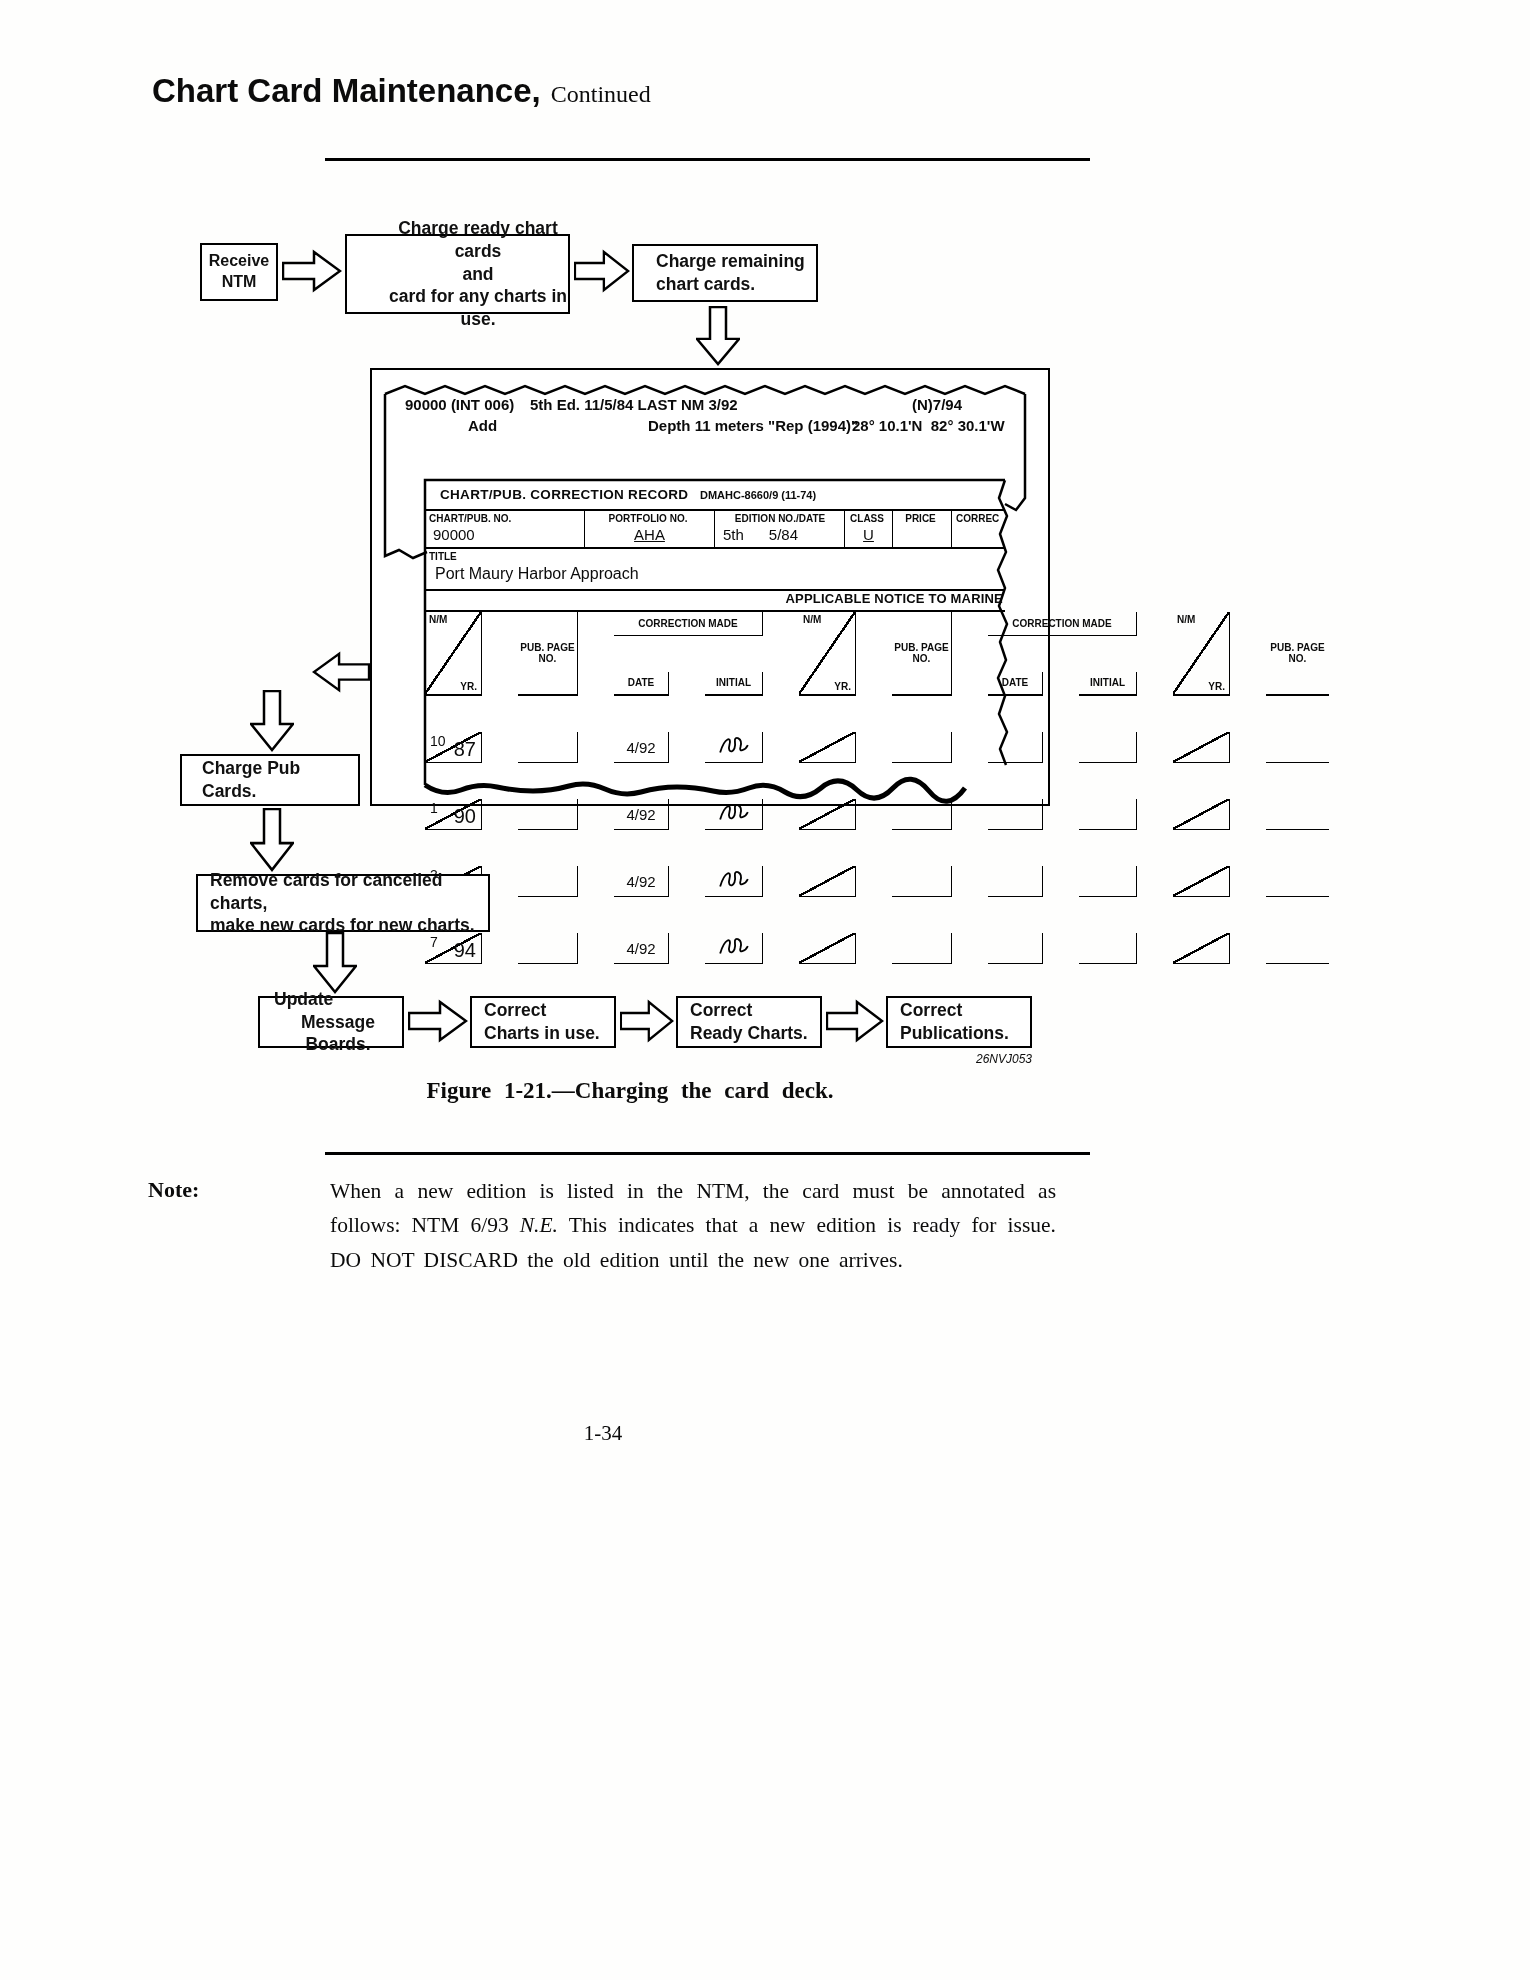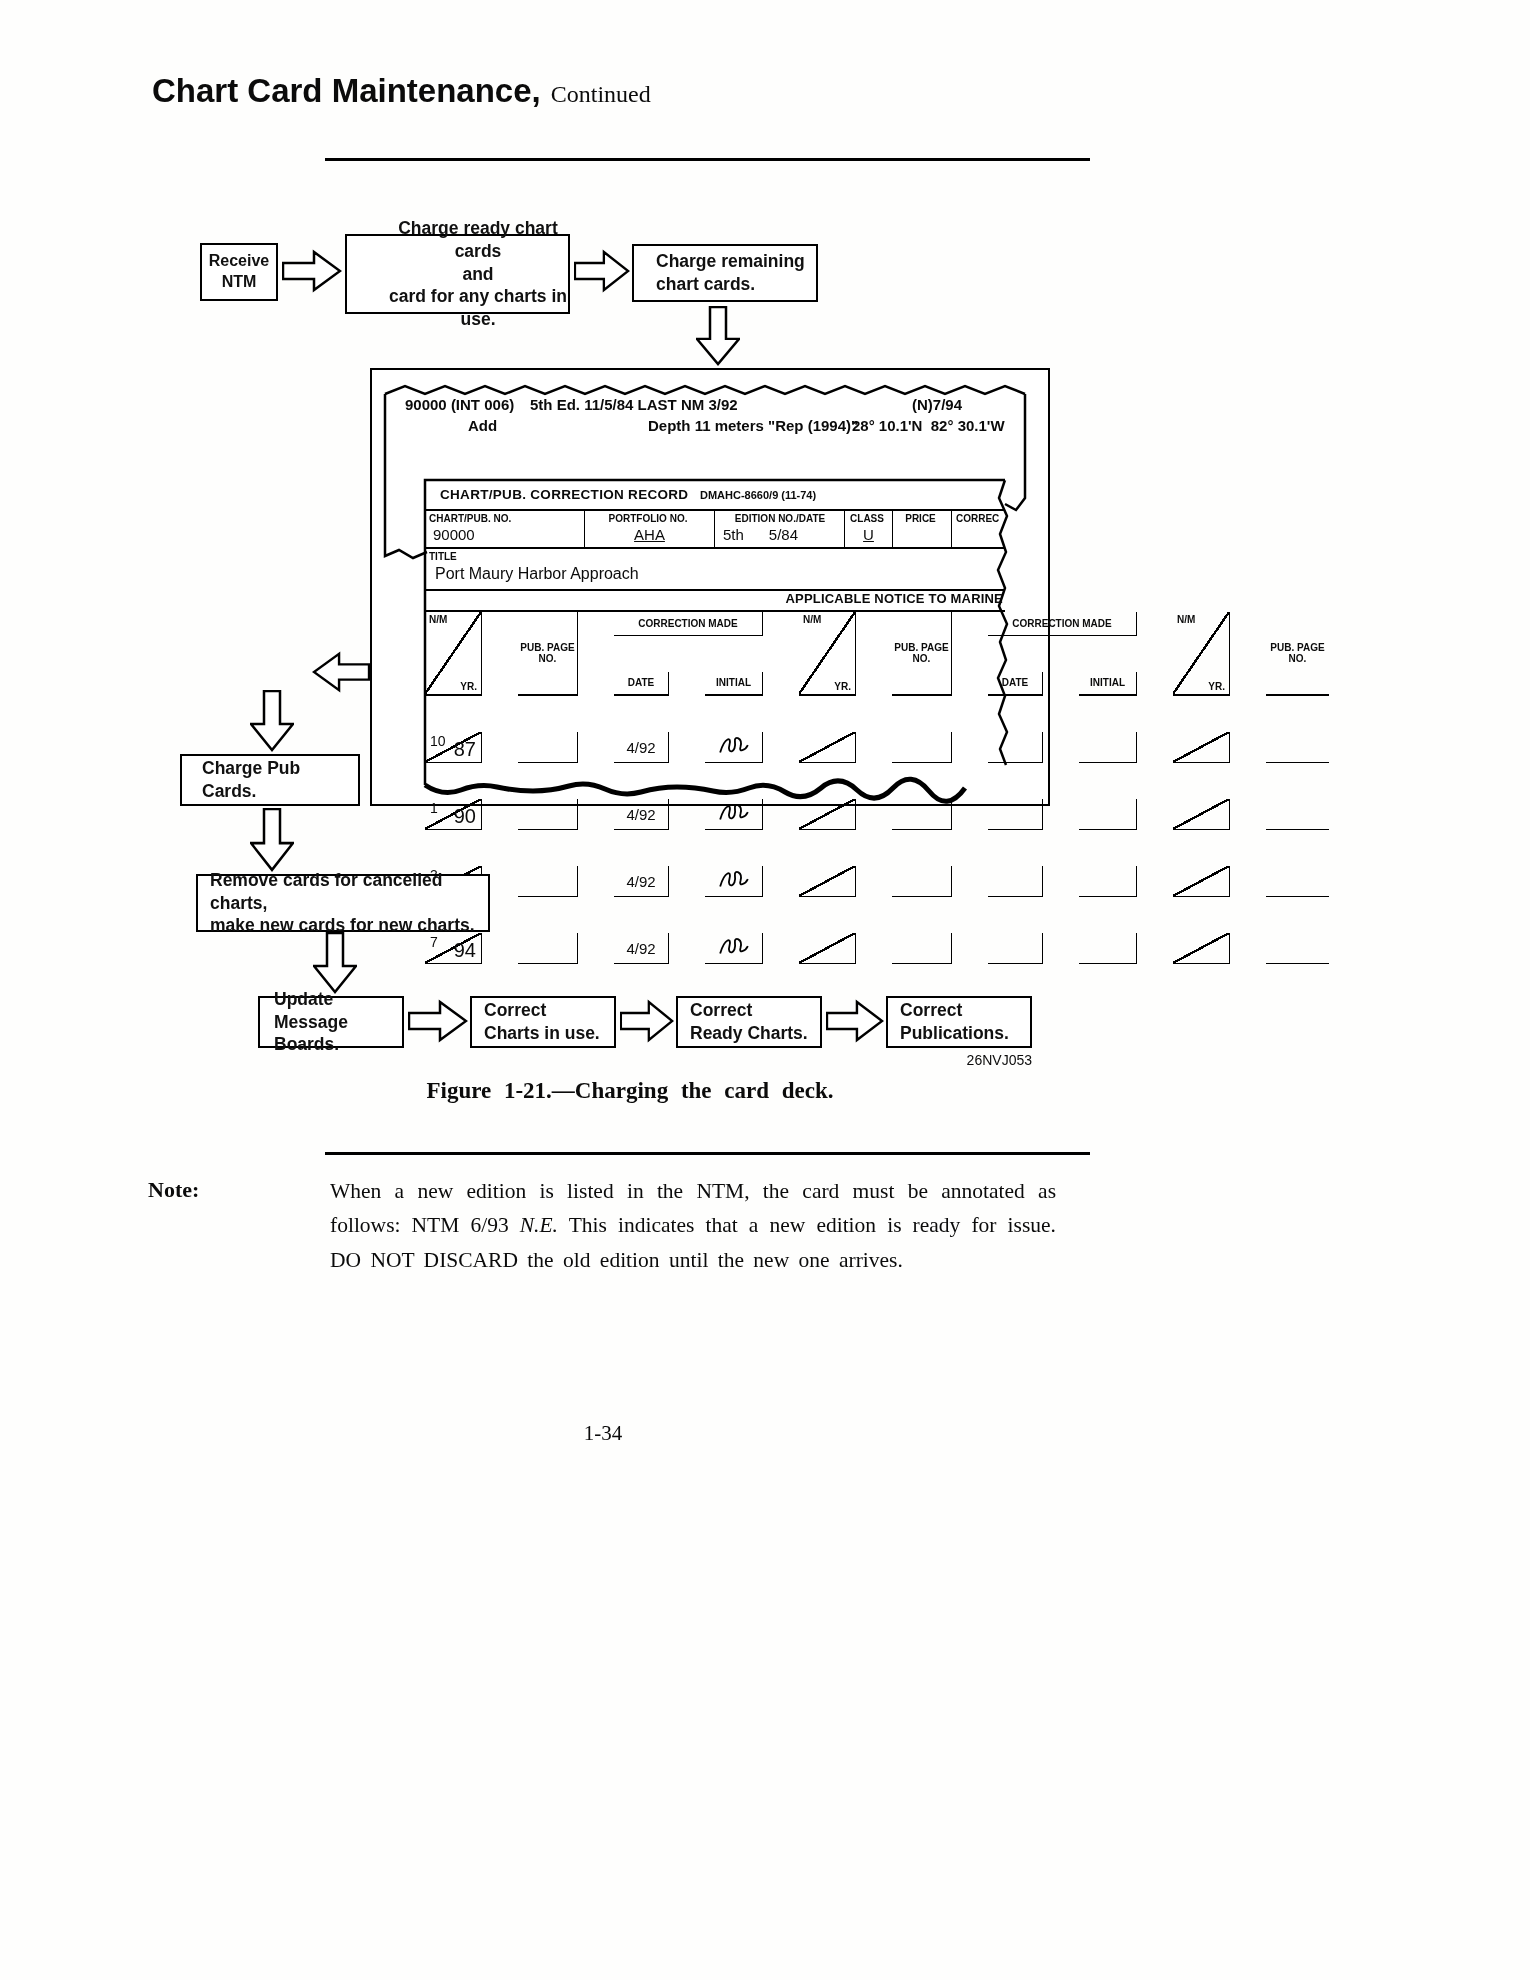--- a/index.html
+++ b/index.html
@@ -63,21 +63,21 @@
   .hb { border-bottom-width:2.5px; }
   .diag { background:linear-gradient(to bottom right,
             transparent calc(50% - 1.2px), #000 calc(50% - 1.2px) calc(50% + 1.2px),
             transparent calc(50% + 1.2px)); }
   .nmt { position:absolute; top:1px; left:5px; font-size:14px; }
   .yrt { position:absolute; bottom:1px; right:5px; font-size:20px; }
   .hd .nmt { font-size:10px; font-weight:bold; top:2px; left:4px; }
   .hd .yrt { font-size:10px; font-weight:bold; bottom:2px; right:4px; }
   .dval { font-size:15px; }
 
-  .figcode { position:absolute; font-size:14px; text-align:right; }
+  .figcode { position:absolute; font-size:12px; text-align:right;font-style:italic; }
 
   .caption { position:absolute; font-family:"Liberation Serif",serif; font-weight:bold;
              font-size:23px; text-align:center; word-spacing:7px; }
 
   .note-label { position:absolute; font-family:"Liberation Serif",serif; font-weight:bold; font-size:22px; }
   .note-text { position:absolute; font-family:"Liberation Serif",serif; font-size:21.5px;
                line-height:1.6; text-align:justify; word-spacing:4px; }
   .note-text i { font-style:italic; }
 
   .pagenum { position:absolute; font-family:"Liberation Serif",serif; font-size:21px; text-align:center; }
@@ -321,21 +321,21 @@
     <span>Remove cards for cancelled charts,</span>
     <span>make new cards for new charts.</span>
   </div>
 
   <div class="arr" style="left:313px;top:932px;width:44px;height:62px;">
     <svg viewBox="0 0 44 62" preserveAspectRatio="none">
         <polygon points="14,1 30,1 30,34 43,34 22,60 1,34 14,34" fill="#fff" stroke="#000" stroke-width="2.5"></polygon>
       </svg>
   </div>
 
-  <div class="fbox left" style="left:258px;top:996px;width:146px;height:52px;">
+  <div class="fbox left" style="left:258px;top:996px;width:146px;height:52px;text-align:center;">
     <span>Update</span>
     <span>Message Boards.</span>
   </div>
   <div class="arr" style="left:408px;top:998px;width:60px;height:46px;">
     <svg viewBox="0 0 60 46" preserveAspectRatio="none">
         <polygon points="1,15 32,15 32,4 58,23 32,42 32,31 1,31" fill="#fff" stroke="#000" stroke-width="2.5"></polygon>
       </svg>
   </div>
   <div class="fbox left" style="left:470px;top:996px;width:146px;height:52px;padding-left:12px;">
     <span>Correct</span>

